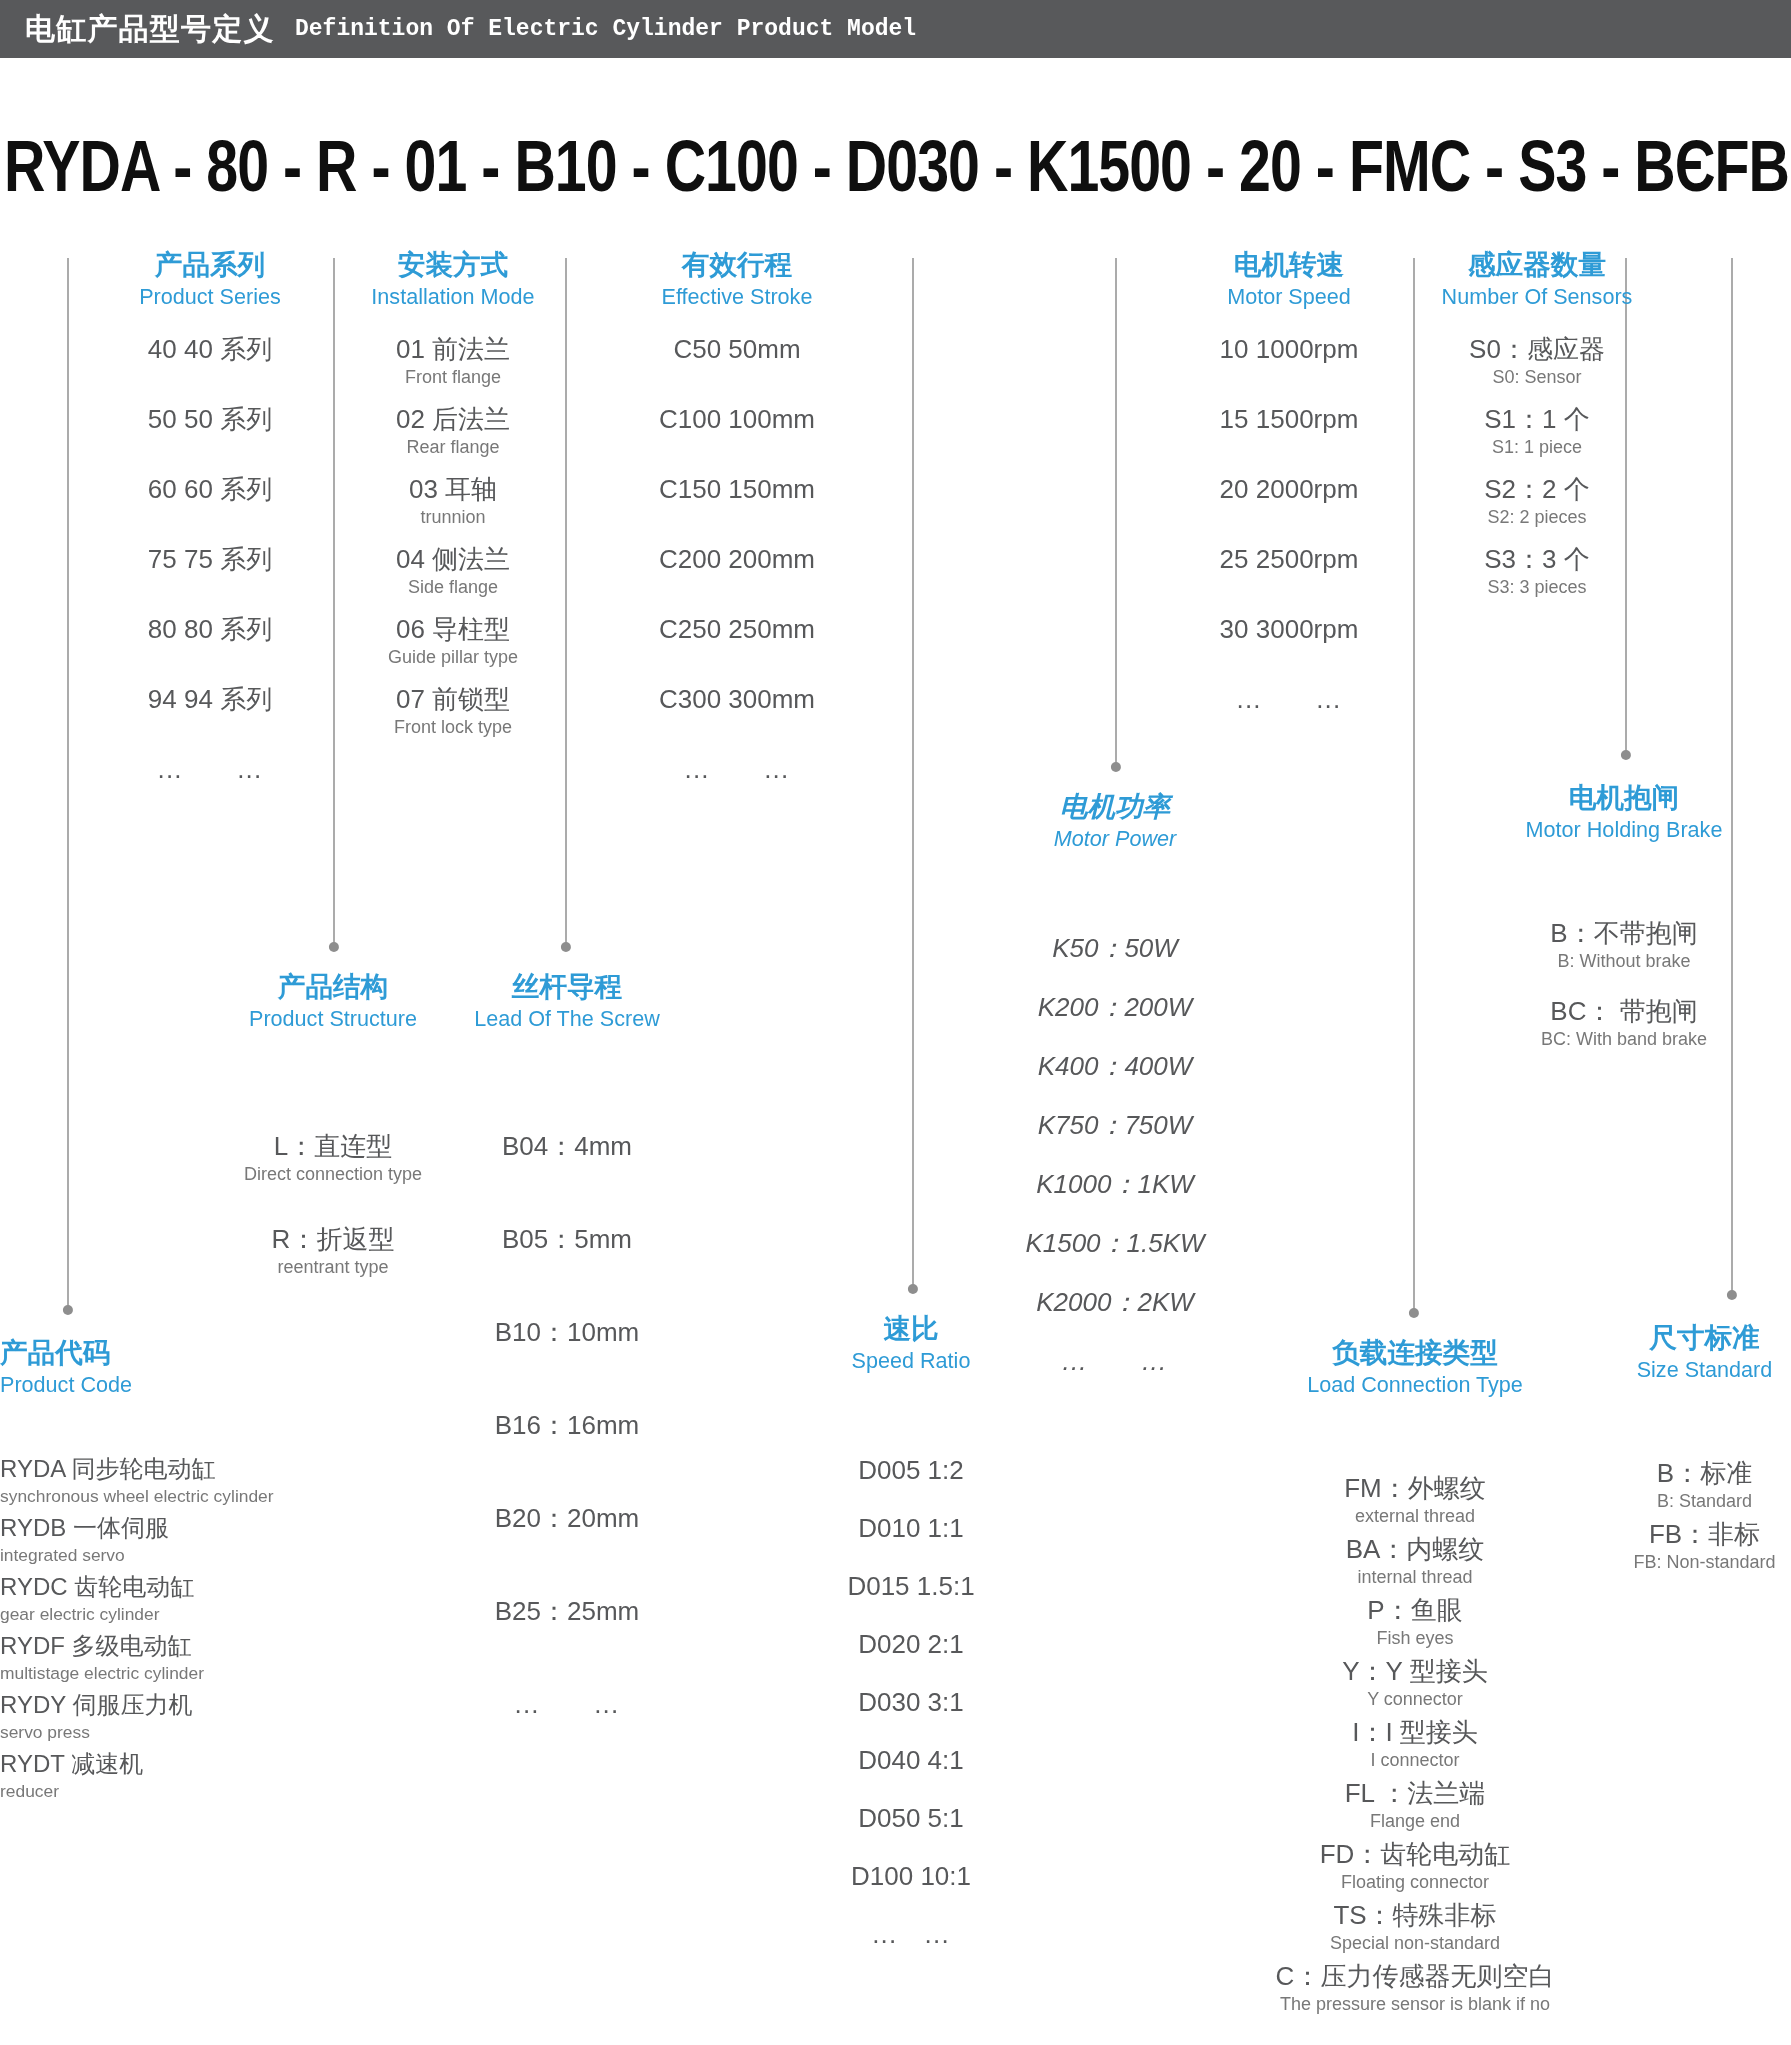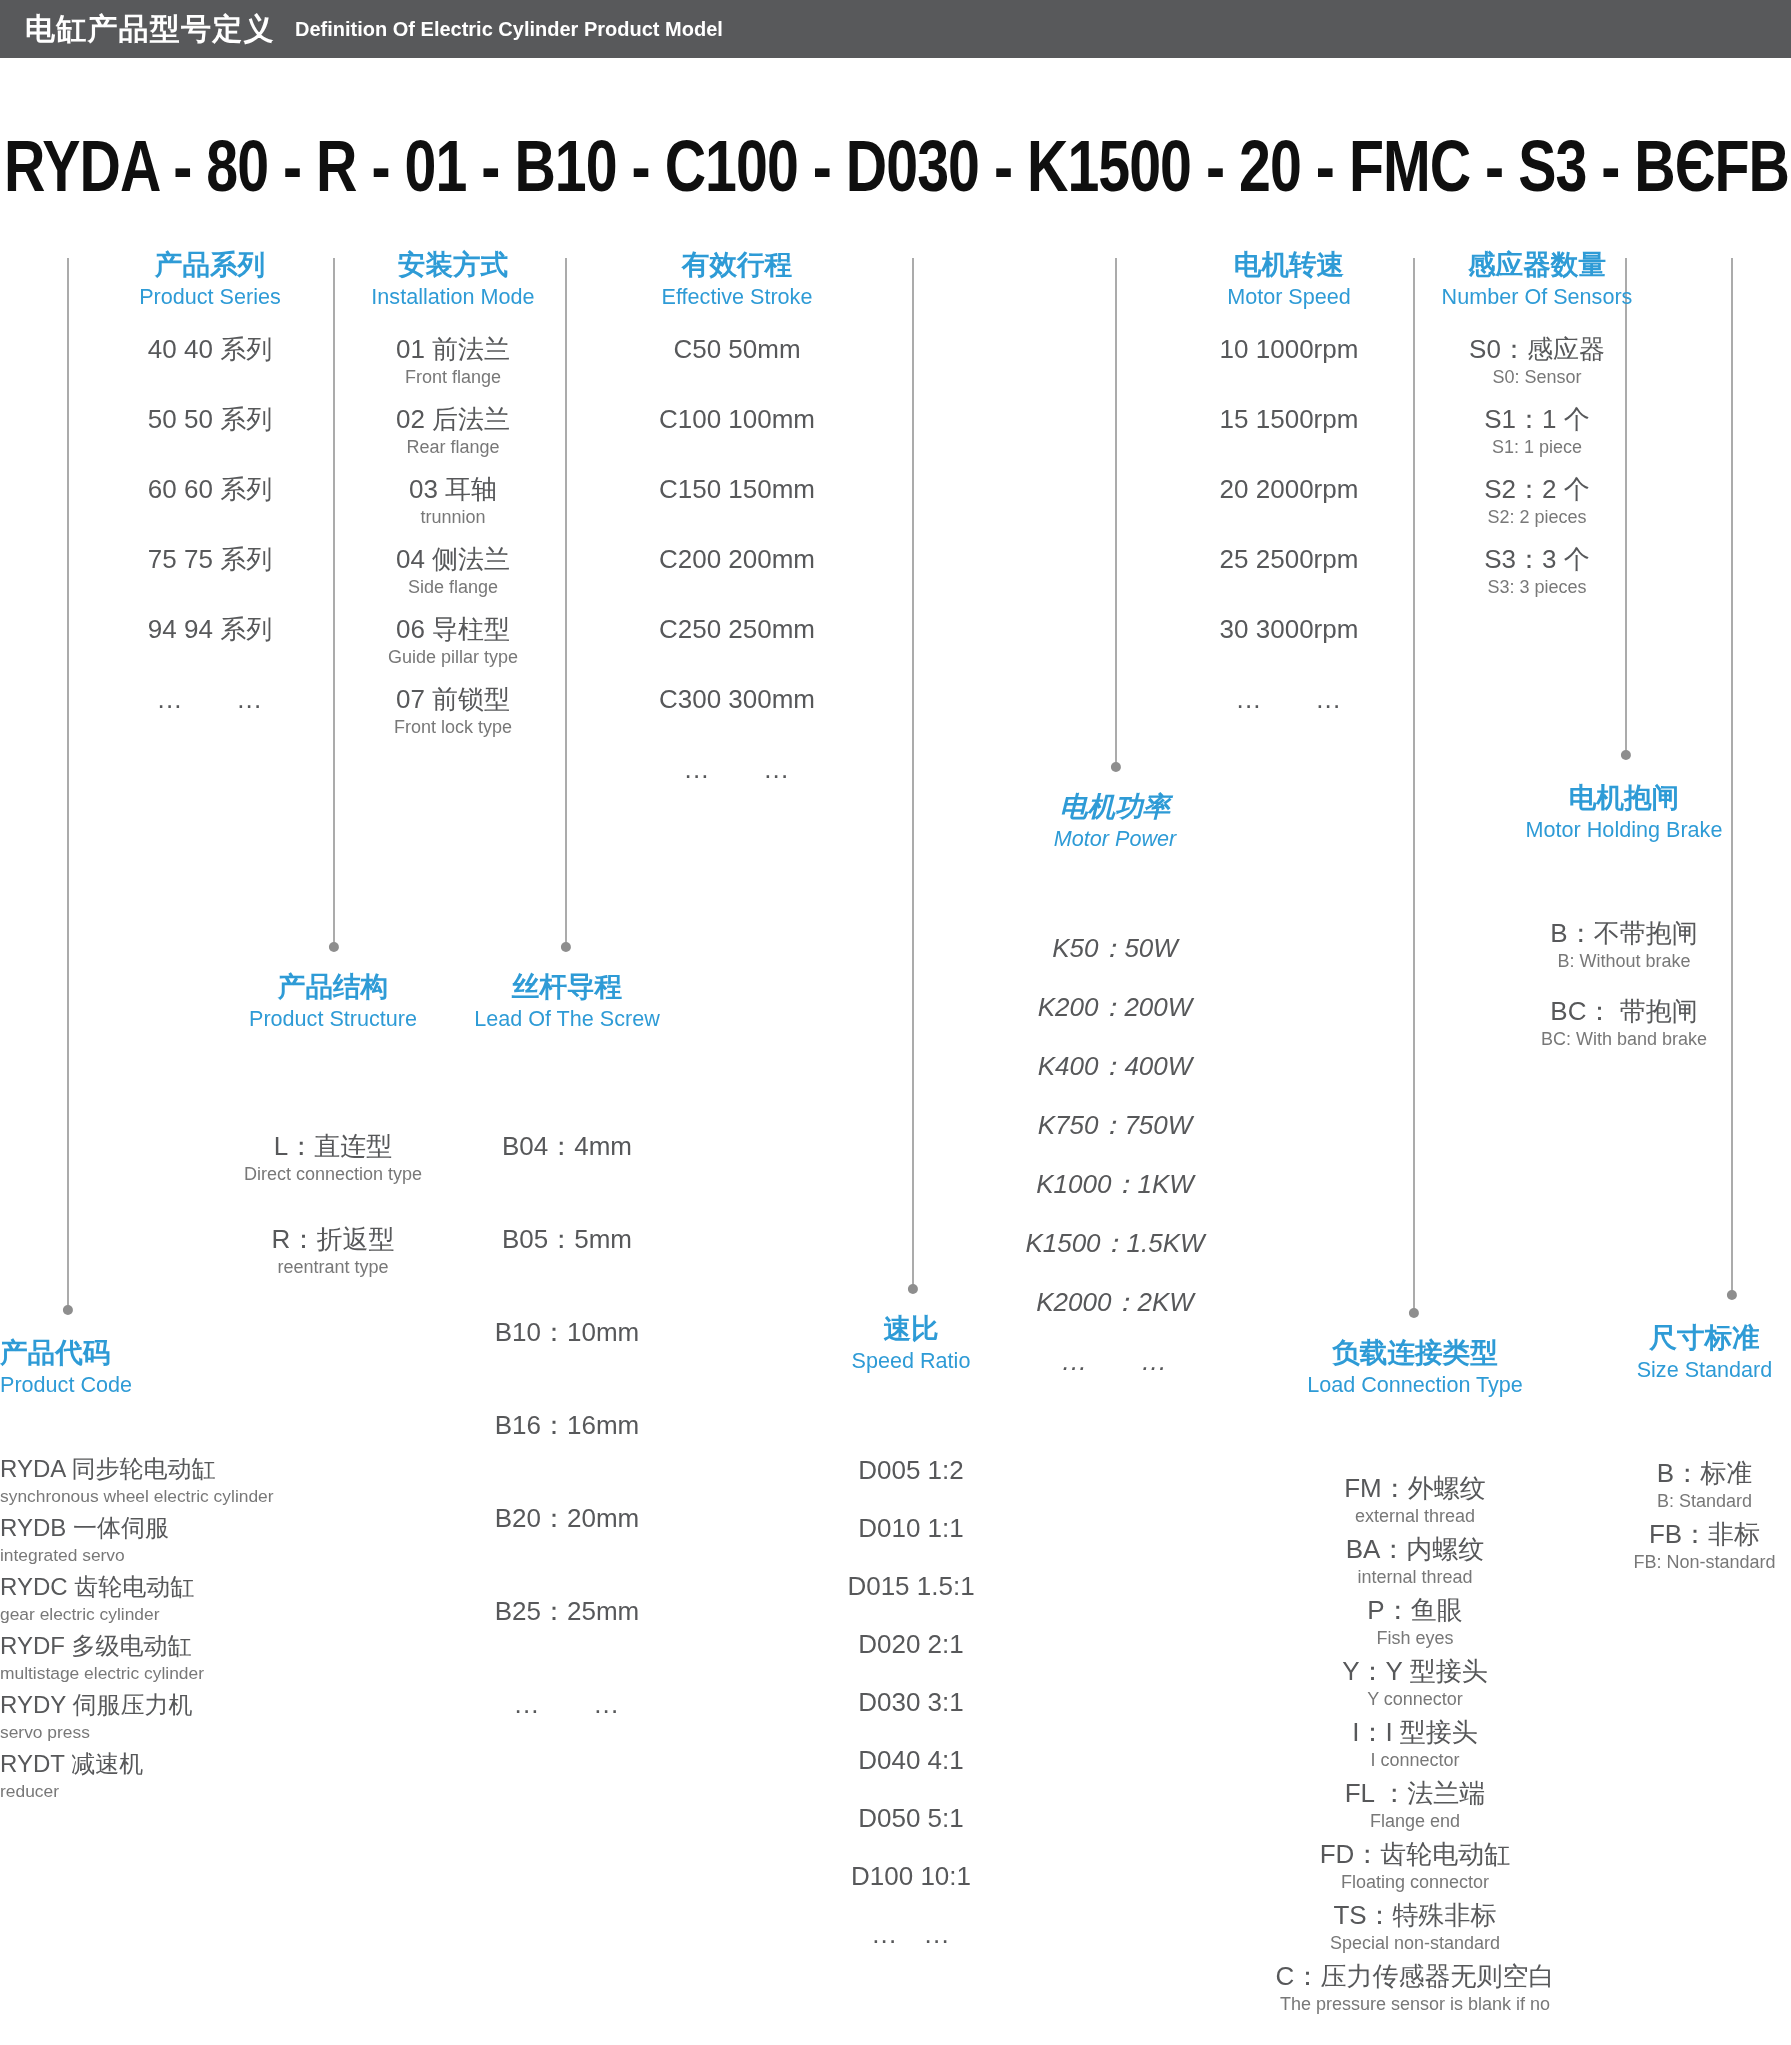--- a/index.html
+++ b/index.html
@@ -7,21 +7,21 @@
     width:1791px;height:2046px;position:relative;overflow:hidden;
     background:#ffffff;
     font-family:"Liberation Sans","DejaVu Sans",sans-serif;
   }
   
   .header{
     position:absolute;left:0;top:0;width:1791px;height:58px;
     background:#58595B;display:flex;align-items:center;
   }
   .header .h-zh{color:#ffffff;font-size:30px;font-weight:bold;margin-left:25px;letter-spacing:1.2px;}
-  .header .h-en{color:#ffffff;font-size:20px;font-weight:bold;margin-left:20.4px;}
+  .header .h-en{color:#ffffff;font-size:23px;font-weight:bold;margin-left:20.4px;font-family:Liberation Mono, monospace;}
   
   .model{
     position:absolute;left:3.6px;top:125px;white-space:nowrap;
     font-size:72px;font-weight:800;color:#0f0f0f;letter-spacing:-1.2px;
     transform-origin:left top;
   }
   
   .vline{position:absolute;width:1.8px;background:#ABABAB;top:258px;}
   .vline .dot{
     position:absolute;left:50%;bottom:-4.8px;transform:translateX(-50%);
@@ -87,20 +87,21 @@
   </div>
 
 <div class="col topcol" style="left:72px;top:246px;width:276px;">
   <div class="tz">产品系列</div>
   <div class="te">Product Series</div>
   <div class="items">
     <div class="row-t main">40 40 系列</div>
     <div class="row-t main">50 50 系列</div>
     <div class="row-t main">60 60 系列</div>
     <div class="row-t main">75 75 系列</div>
+    <div class="row-t main">80 80 系列</div>
     <div class="row-t main">94 94 系列</div>
     <div class="row-t main ell">...　　...</div>
   </div>
 </div>
 
 <div class="col topcol" style="left:339px;top:246px;width:228px;">
   <div class="tz">安装方式</div>
   <div class="te">Installation Mode</div>
   <div class="items">
     <div class="row-t">

